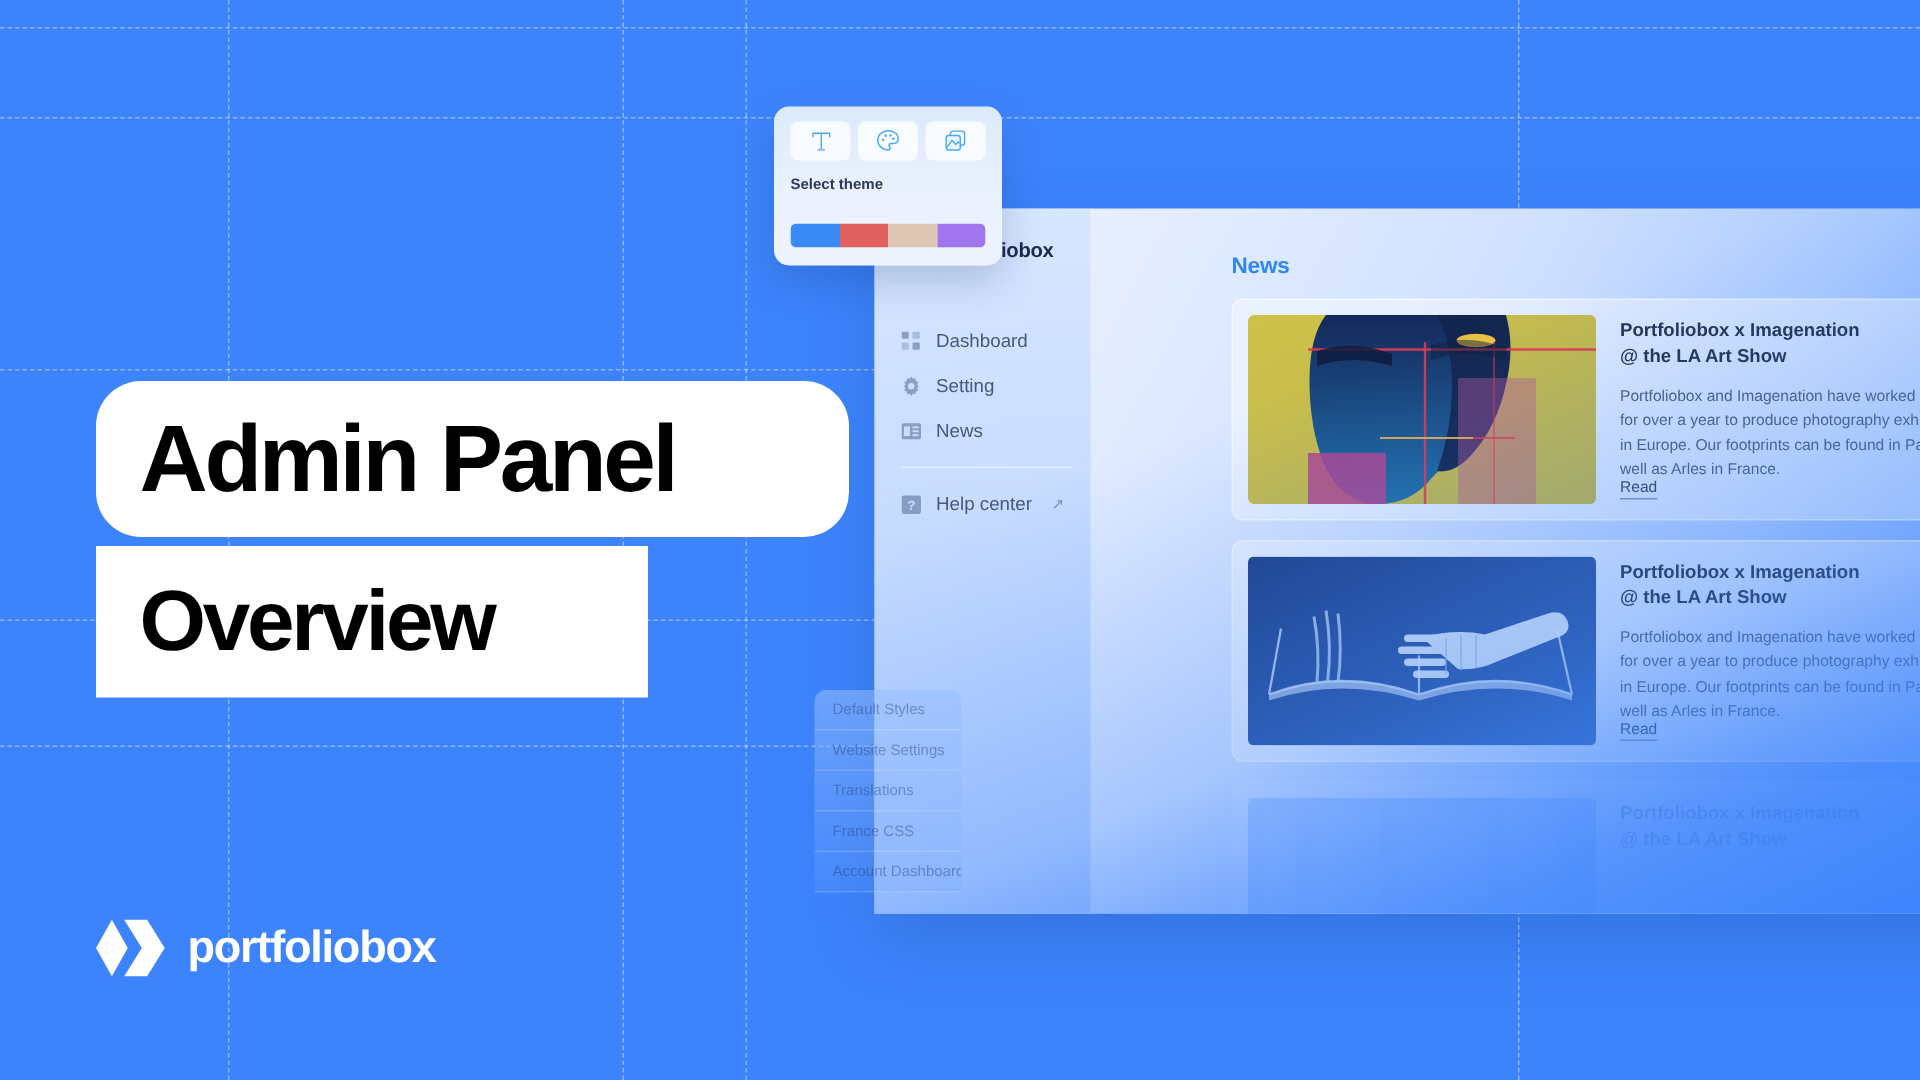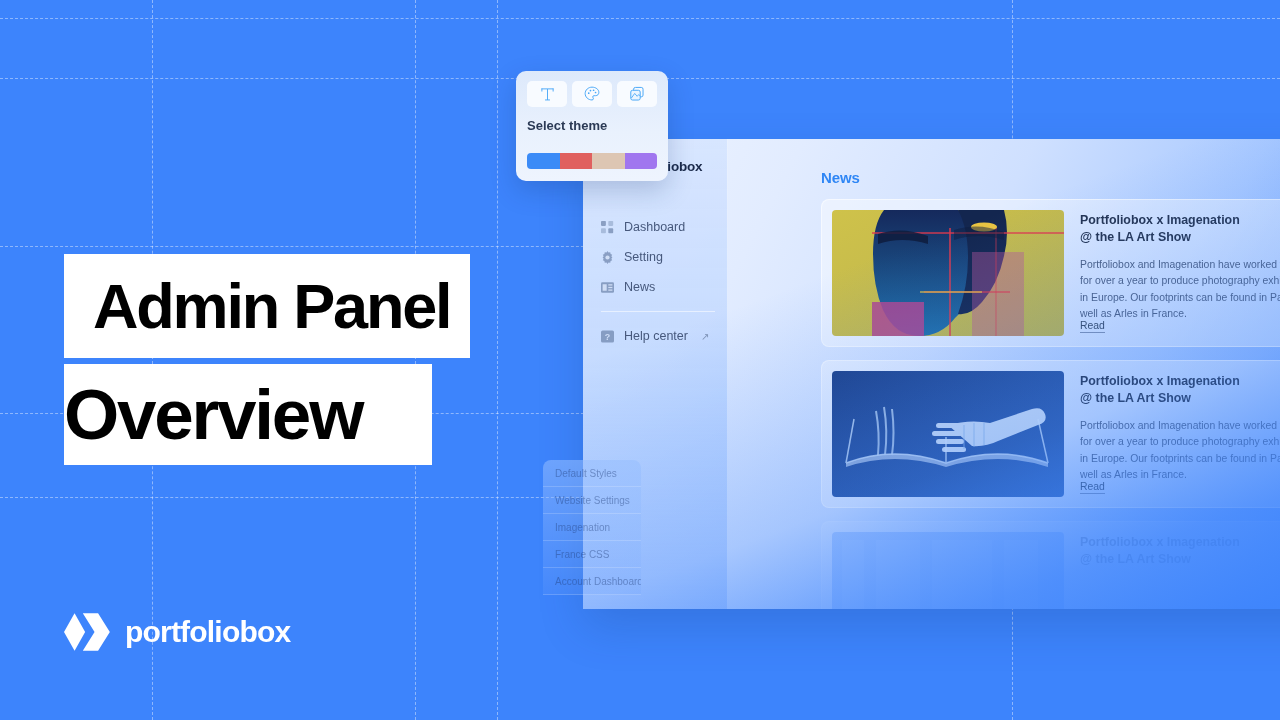--- a/index.html
+++ b/index.html
@@ -81,32 +81,32 @@
     position:absolute; left:516px; top:71px; width:152px; border-radius:10px;
     background:linear-gradient(180deg,#dde9fb 0%,#e9f1fd 55%,#eef4fe 100%);
     box-shadow:0 10px 26px rgba(20,50,110,.22); padding:10px 11px 12px;
   }
   .tool-row { display:flex; gap:5px; }
   .tool-btn {
     flex:1; height:26px; background:#f8fbff; border-radius:5px;
     display:flex; align-items:center; justify-content:center;
   }
   .tool-btn svg { display:block; }
-  .theme-label { margin:11px 0 20px; font-size:13px; font-weight:700; color:#2b3a55; }
+  .theme-label { margin:11px 0 20px; font-size:10px; font-weight:700; color:#2b3a55; }
   .swatches { display:flex; height:16px; border-radius:4px; overflow:hidden; }
   .sw { flex:1; }
 
   
   .headline {
     position:absolute; background:#ffffff; color:#000000;
     font-weight:700; letter-spacing:-2.2px; line-height:1;
     display:flex; align-items:center;
   }
-  #headline-1 { left:64px; top:254px; width:406px; height:104px; padding-left:29px; font-size:63px; }
-  #headline-2 { left:64px; top:364px; width:368px; height:101px; font-size:71px; }
+  #headline-1 { left:64px; top:254px; width:502px; height:104px; padding-left:29px; font-size:63px;border-radius:30px; }
+  #headline-2 { left:64px; top:364px; width:368px; height:101px; padding-left:29px; font-size:57px; }
 
   
   #footer-logo { position:absolute; left:64px; top:612px; display:flex; align-items:center; gap:14px; }
   #footer-logo .mark { width:47px; height:40px; flex:none; }
   #footer-logo .word { color:#fff; font-size:30px; font-weight:700; letter-spacing:-.8px; }
 </style>
 </head>
 <body style="background: rgb(61, 132, 252);">
 
 <div id="grid">
@@ -294,21 +294,21 @@
           <div>@ the LA Art Show</div>
         </div>
       </div>
     </div>
   </div>
 </div>
 
 <div id="settings-menu">
   <div class="sm-item">Default Styles</div>
   <div class="sm-item">Website Settings</div>
-  <div class="sm-item">Imagenation</div>
+  <div class="sm-item">Translations</div>
   <div class="sm-item">France CSS</div>
   <div class="sm-item">Account Dashboard</div>
   <div class="sm-item">Subscription</div>
 
 </div>
 
 <div id="theme-popover">
   <div class="tool-row">
     <div class="tool-btn">
       <svg width="15" height="15" viewBox="0 0 16 16">

